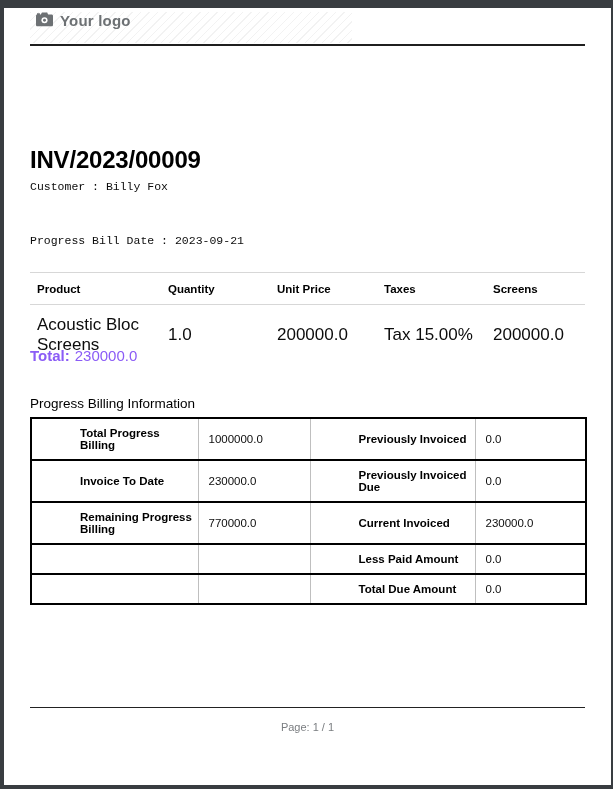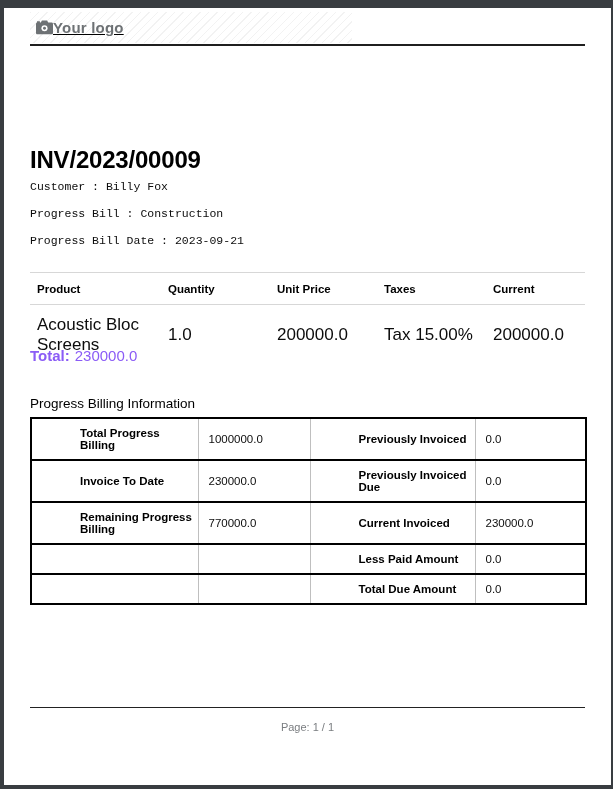--- a/index.html
+++ b/index.html
@@ -10,23 +10,22 @@
     color:#000;
     position:relative;
   }
   .page {
     position:absolute; left:4px; top:8px; width:607px; height:777px;
     background:#ffffff;
   }
   
   .logo-area {
     position:absolute; left:26px; top:4px; width:322px; height:31px;
-    display:flex; align-items:center; padding-left:6px;
+    display:flex; align-items:flex-start; gap:7px; padding-left:6px;
     background:repeating-linear-gradient(135deg, rgba(130,130,130,0.10) 0px, rgba(130,130,130,0.10) 1px, transparent 1px, transparent 6px);
-    text-decoration:underline;
   }
   .cam-icon { display:inline-flex; width:17px; height:15px; flex:0 0 auto; }
   .logo-text { font-size:15px; font-weight:700; color:#6d7174; letter-spacing:0.2px; }
   .header-rule {
     position:absolute; left:26px; top:36px; width:555px; height:2px; background:#1f1f1f;
   }
   
   .title {
     position:absolute; left:26px; top:138px;
     font-size:24px; font-weight:800; letter-spacing:-0.2px; color:#000;
@@ -87,38 +86,37 @@
         <circle cx="10" cy="9.4" r="3.6" fill="#ffffff"></circle>
         <circle cx="10" cy="9.4" r="1.7" fill="#6d7174"></circle>
       </svg>
     </span>
     <span class="logo-text">Your logo</span>
   </div>
   <div class="header-rule"></div>
 
   <h1 class="title">INV/2023/00009</h1>
   <div class="meta meta-0">Customer : Billy Fox</div>
-  <div class="meta meta-1">Progress Bill : Construction</div>
   <div class="meta meta-2">Progress Bill Date : 2023-09-21</div>
 
   <table class="items-table">
     <colgroup>
       <col style="width:131px">
         <col style="width:109px">
         <col style="width:107px">
         <col style="width:109px">
         <col style="width:99px">
     </colgroup>
     <thead>
       <tr>
         <th>Product</th>
         <th>Quantity</th>
         <th>Unit Price</th>
         <th>Taxes</th>
-        <th>Current</th>
+        <th>Screens</th>
       </tr>
     </thead>
     <tbody>
       <tr>
         <td>Acoustic Bloc Screens</td>
         <td>1.0</td>
         <td>200000.0</td>
         <td>Tax 15.00%</td>
         <td>200000.0</td>
       </tr>

